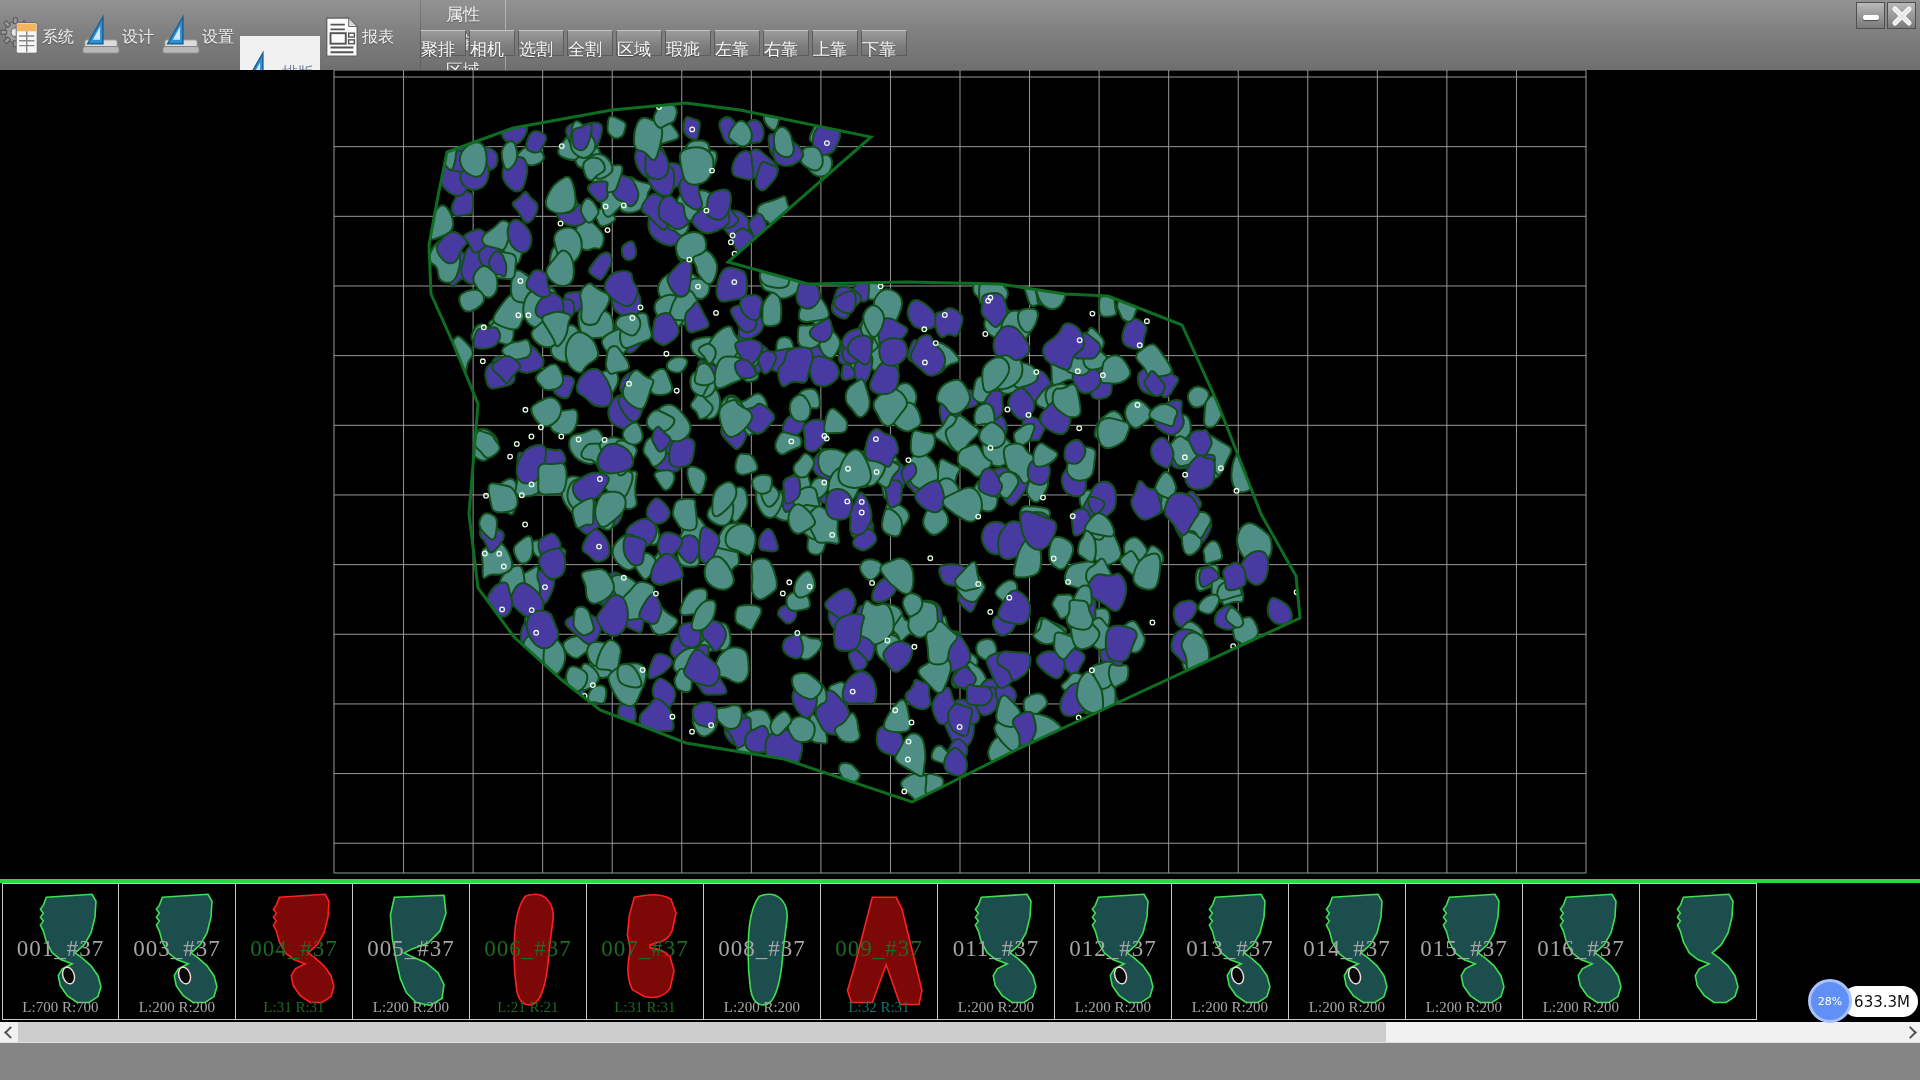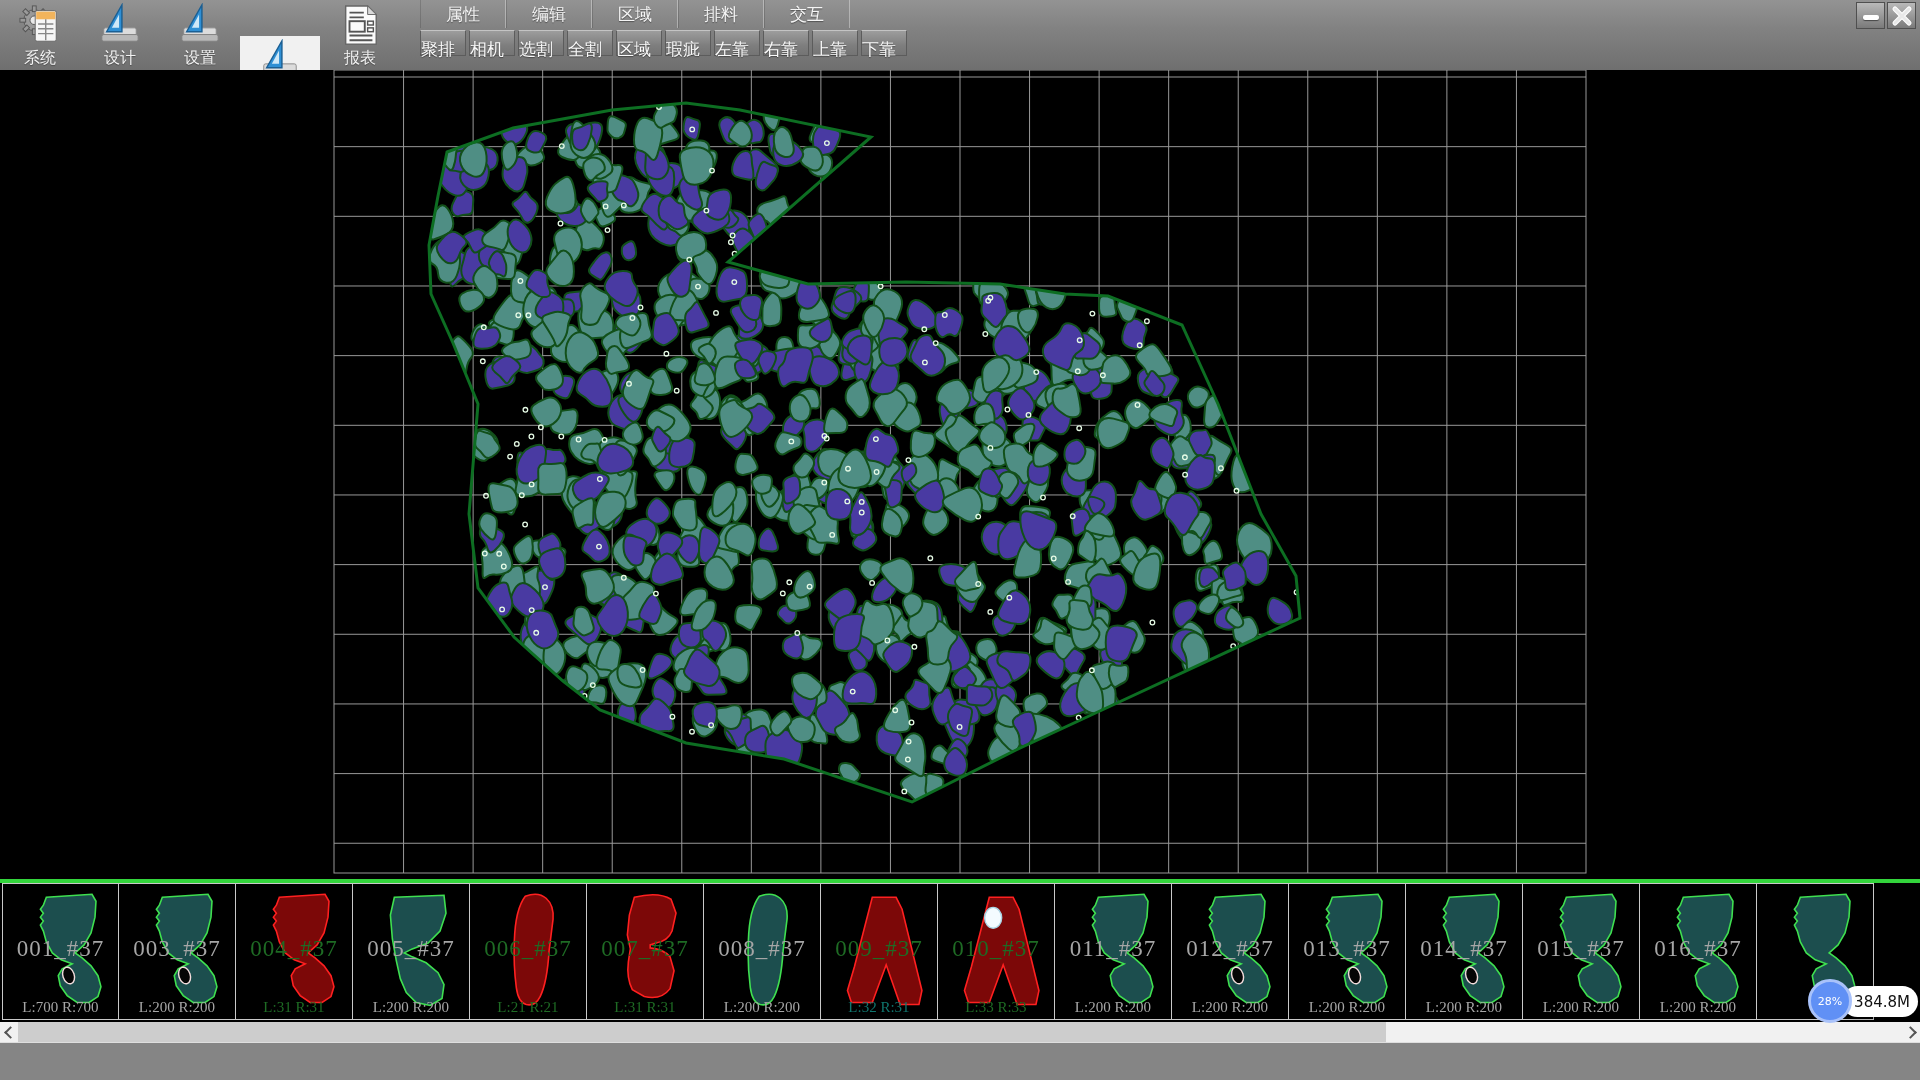--- a/index.html
+++ b/index.html
@@ -3,27 +3,27 @@
 <meta charset="utf-8">
 <style>
   html,body{margin:0;padding:0;background:#222;}
   .root{position:relative;width:1920px;height:1080px;overflow:hidden;background:#000;
         font-family:"DejaVu Sans","Liberation Sans",sans-serif;-webkit-font-smoothing:antialiased;}
   
   .toolbar{position:absolute;top:0;left:0;width:1920px;height:70px;
            background:linear-gradient(180deg,#939393 0%,#828282 40%,#6f6f6f 100%);
            border-bottom:1px solid #454545;}
   .apps{position:absolute;left:0;top:0;height:70px;display:flex;}
-  .app{width:80px;height:70px;display:flex;flex-direction:column;align-items:center;justify-content:flex-start;
+  .app{width:80px;height:70px;display:flex;flex-direction:row;align-items:center;justify-content:flex-start;
        padding-top:3px;box-sizing:border-box;cursor:pointer;font-family:Liberation Mono, monospace;}
   .app.selected{background:#f1f1f1;margin-top:36px;}
   .app .ico{width:42px;height:44px;display:block;}
   .app .lbl{font-size:16px;color:#f2f2f2;margin-top:1px;text-shadow:0 1px 1px rgba(0,0,0,.35);}
   .app.selected .lbl{color:#76849b;text-shadow:none;}
-  .menubar{position:absolute;left:420px;top:0;height:28px;display:flex;}
+  .menubar{position:absolute;left:420px;top:0;height:28px;display:flex;flex-direction:column;}
   .menu{width:84px;height:28px;line-height:28px;text-align:center;color:#f5f5f5;font-size:17px;
         border-right:1px solid rgba(255,255,255,.35);border-left:1px solid rgba(0,0,0,.15);
         text-shadow:0 1px 1px rgba(0,0,0,.4);cursor:pointer;}
   .toolrow{position:absolute;left:420px;top:30px;height:37px;display:flex;gap:3px;}
   .tool{width:46px;height:26px;line-height:36px;text-align:left;color:#fafafa;font-size:17px;
         background:linear-gradient(180deg,#9d9d9d,#7e7e7e 60%,#747474);
         border:1px solid #5c5c5c;border-top-color:#c4c4c4;box-sizing:border-box;
         text-shadow:0 1px 1px rgba(0,0,0,.4);cursor:pointer;}
   .wincontrols{position:absolute;right:4px;top:2px;display:flex;gap:2px;}
   .winbtn{width:29px;height:27px;background:linear-gradient(180deg,#b9b9b9,#7a7a7a);
@@ -1024,28 +1024,20 @@
       </div>
       <div class="thumb">
         <svg width="104" height="124" viewBox="0 0 110 130">
       <path d="M38 6 L62 6 L68 18 L88 100 L85 114 L66 114 L52 74 L38 112 L17 112 L13 100 L20 76 Z" fill="#7c0808" stroke="#ff2020" stroke-width="1.6" transform="translate(8,4) scale(1.05)"></path>
         </svg>
     <div class="tname" style="color:#1e6b24">009_#37</div>
     <div class="tlr" style="color:#0f766e">L:32 R:31</div>
       </div>
       <div class="thumb">
         <svg width="104" height="124" viewBox="0 0 110 130">
-      <path d="M38 6 L62 6 L68 18 L88 100 L85 114 L66 114 L52 74 L38 112 L17 112 L13 100 L20 76 Z" fill="#7c0808" stroke="#ff2020" stroke-width="1.6" transform="translate(8,4) scale(1.05)"></path>
-          <ellipse cx="52" cy="32" rx="9" ry="11" fill="#f4fbff" stroke="#aad4e4" stroke-width="1.5"></ellipse>
-        </svg>
-    <div class="tname" style="color:#1e6b24">010_#37</div>
-    <div class="tlr" style="color:#1e6b24">L:33 R:33</div>
-      </div>
-      <div class="thumb">
-        <svg width="104" height="124" viewBox="0 0 110 130">
       <path d="M30 6 L76 3 L80 10 L79 26 L75 42 L68 54 L59 62 L66 67 L75 75 L82 85 L85 96 L82 106 L73 112 L61 112 L51 105 L44 95 L42 85 L46 78 L56 73 L45 69 L36 62 L30 51 L27 40 L24 34 L27 30 L24 26 L27 22 L24 18 L27 14 Z" fill="#1c4e4e" stroke="#3fe050" stroke-width="1.6" transform="translate(8,4) scale(1.05)"></path>
         </svg>
     <div class="tname" style="color:#a6a6a6">011_#37</div>
     <div class="tlr" style="color:#a6a6a6">L:200 R:200</div>
       </div>
       <div class="thumb">
         <svg width="104" height="124" viewBox="0 0 110 130">
       <path d="M30 6 L76 3 L80 10 L79 26 L75 42 L68 54 L59 62 L66 67 L75 75 L82 85 L85 96 L82 106 L73 112 L61 112 L51 105 L44 95 L42 85 L46 78 L56 73 L45 69 L36 62 L30 51 L27 40 L24 34 L27 30 L24 26 L27 22 L24 18 L27 14 Z" fill="#1c4e4e" stroke="#3fe050" stroke-width="1.6" transform="translate(8,4) scale(1.05)"></path>
           <ellipse cx="63" cy="93" rx="6" ry="9" transform="rotate(-18 63 93)" fill="#050505" stroke="#f2dcdc" stroke-width="1.5"></ellipse>
         </svg>
@@ -1097,19 +1089,19 @@
       </div>
     <div class="sthumb"></div>
     <div class="sarrow r" style="right:0">
         <i></i>
       </div>
   </div>
 
   <div class="statusbar"></div>
 
   <div class="badge-pill">
-    <span>384.8M</span>
+    <span>633.3M</span>
   </div>
   <div class="badge-circle">
     <span>28%</span>
   </div>
 
 </div>
 
 </body></html>

